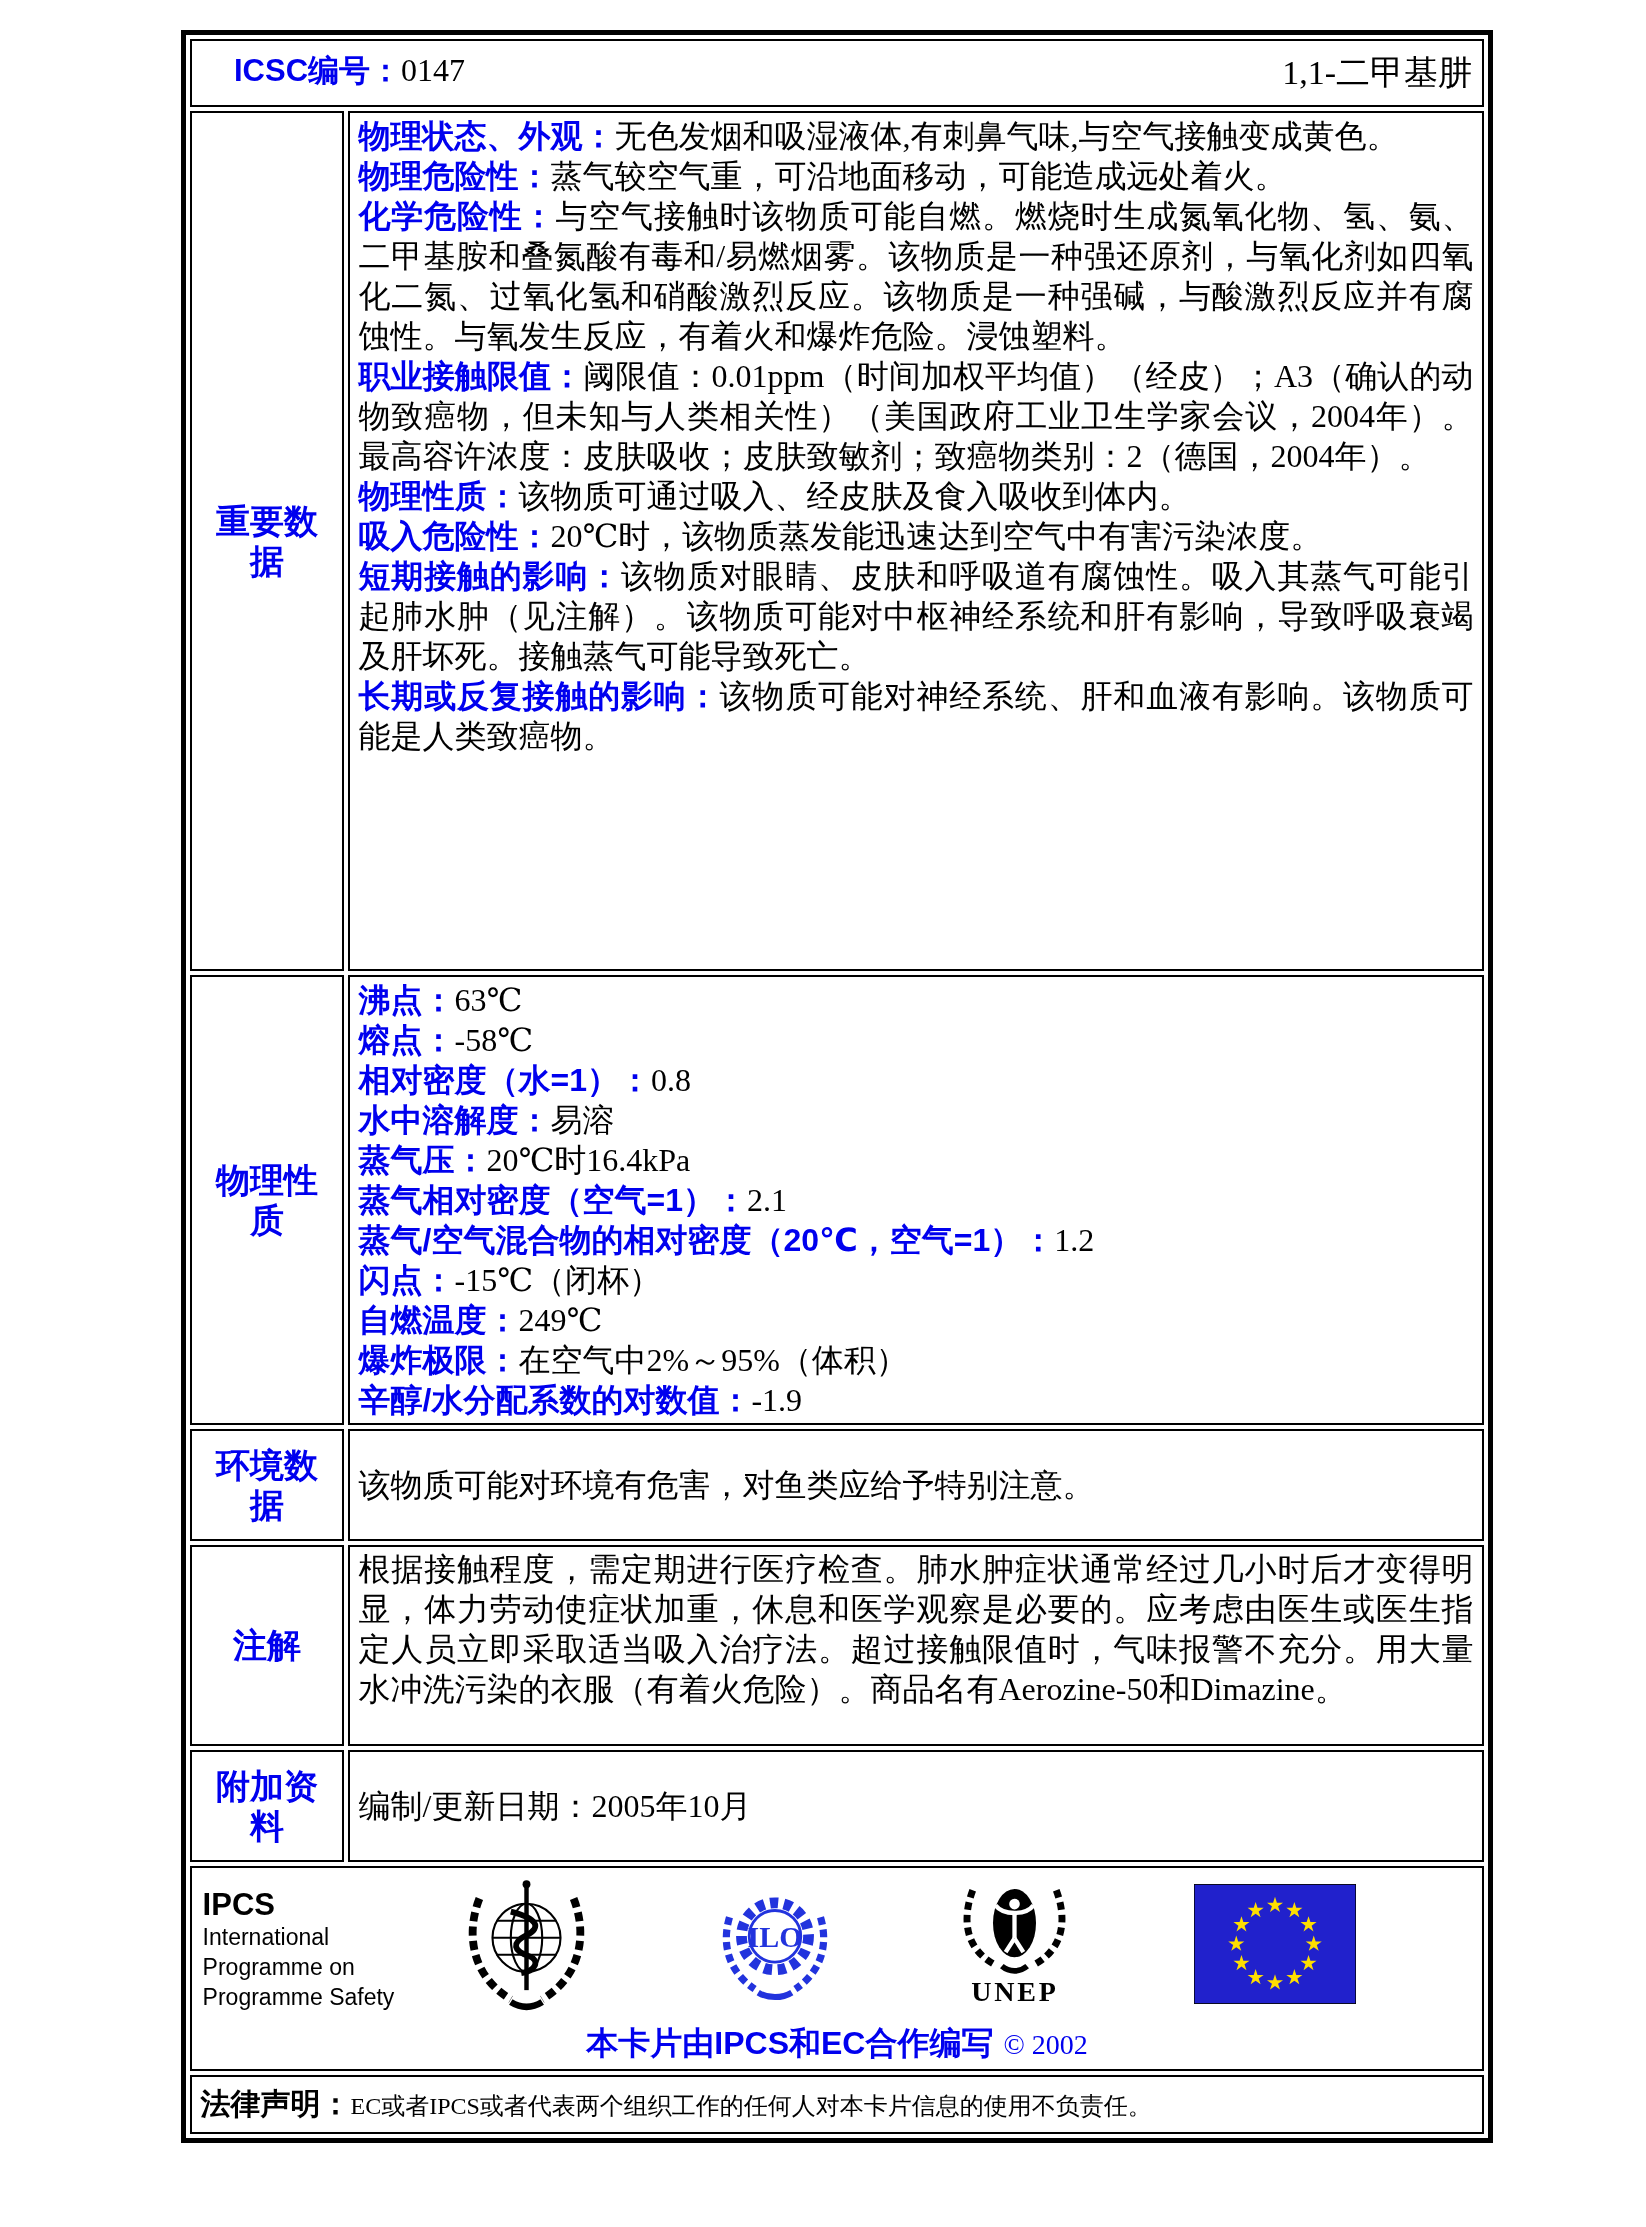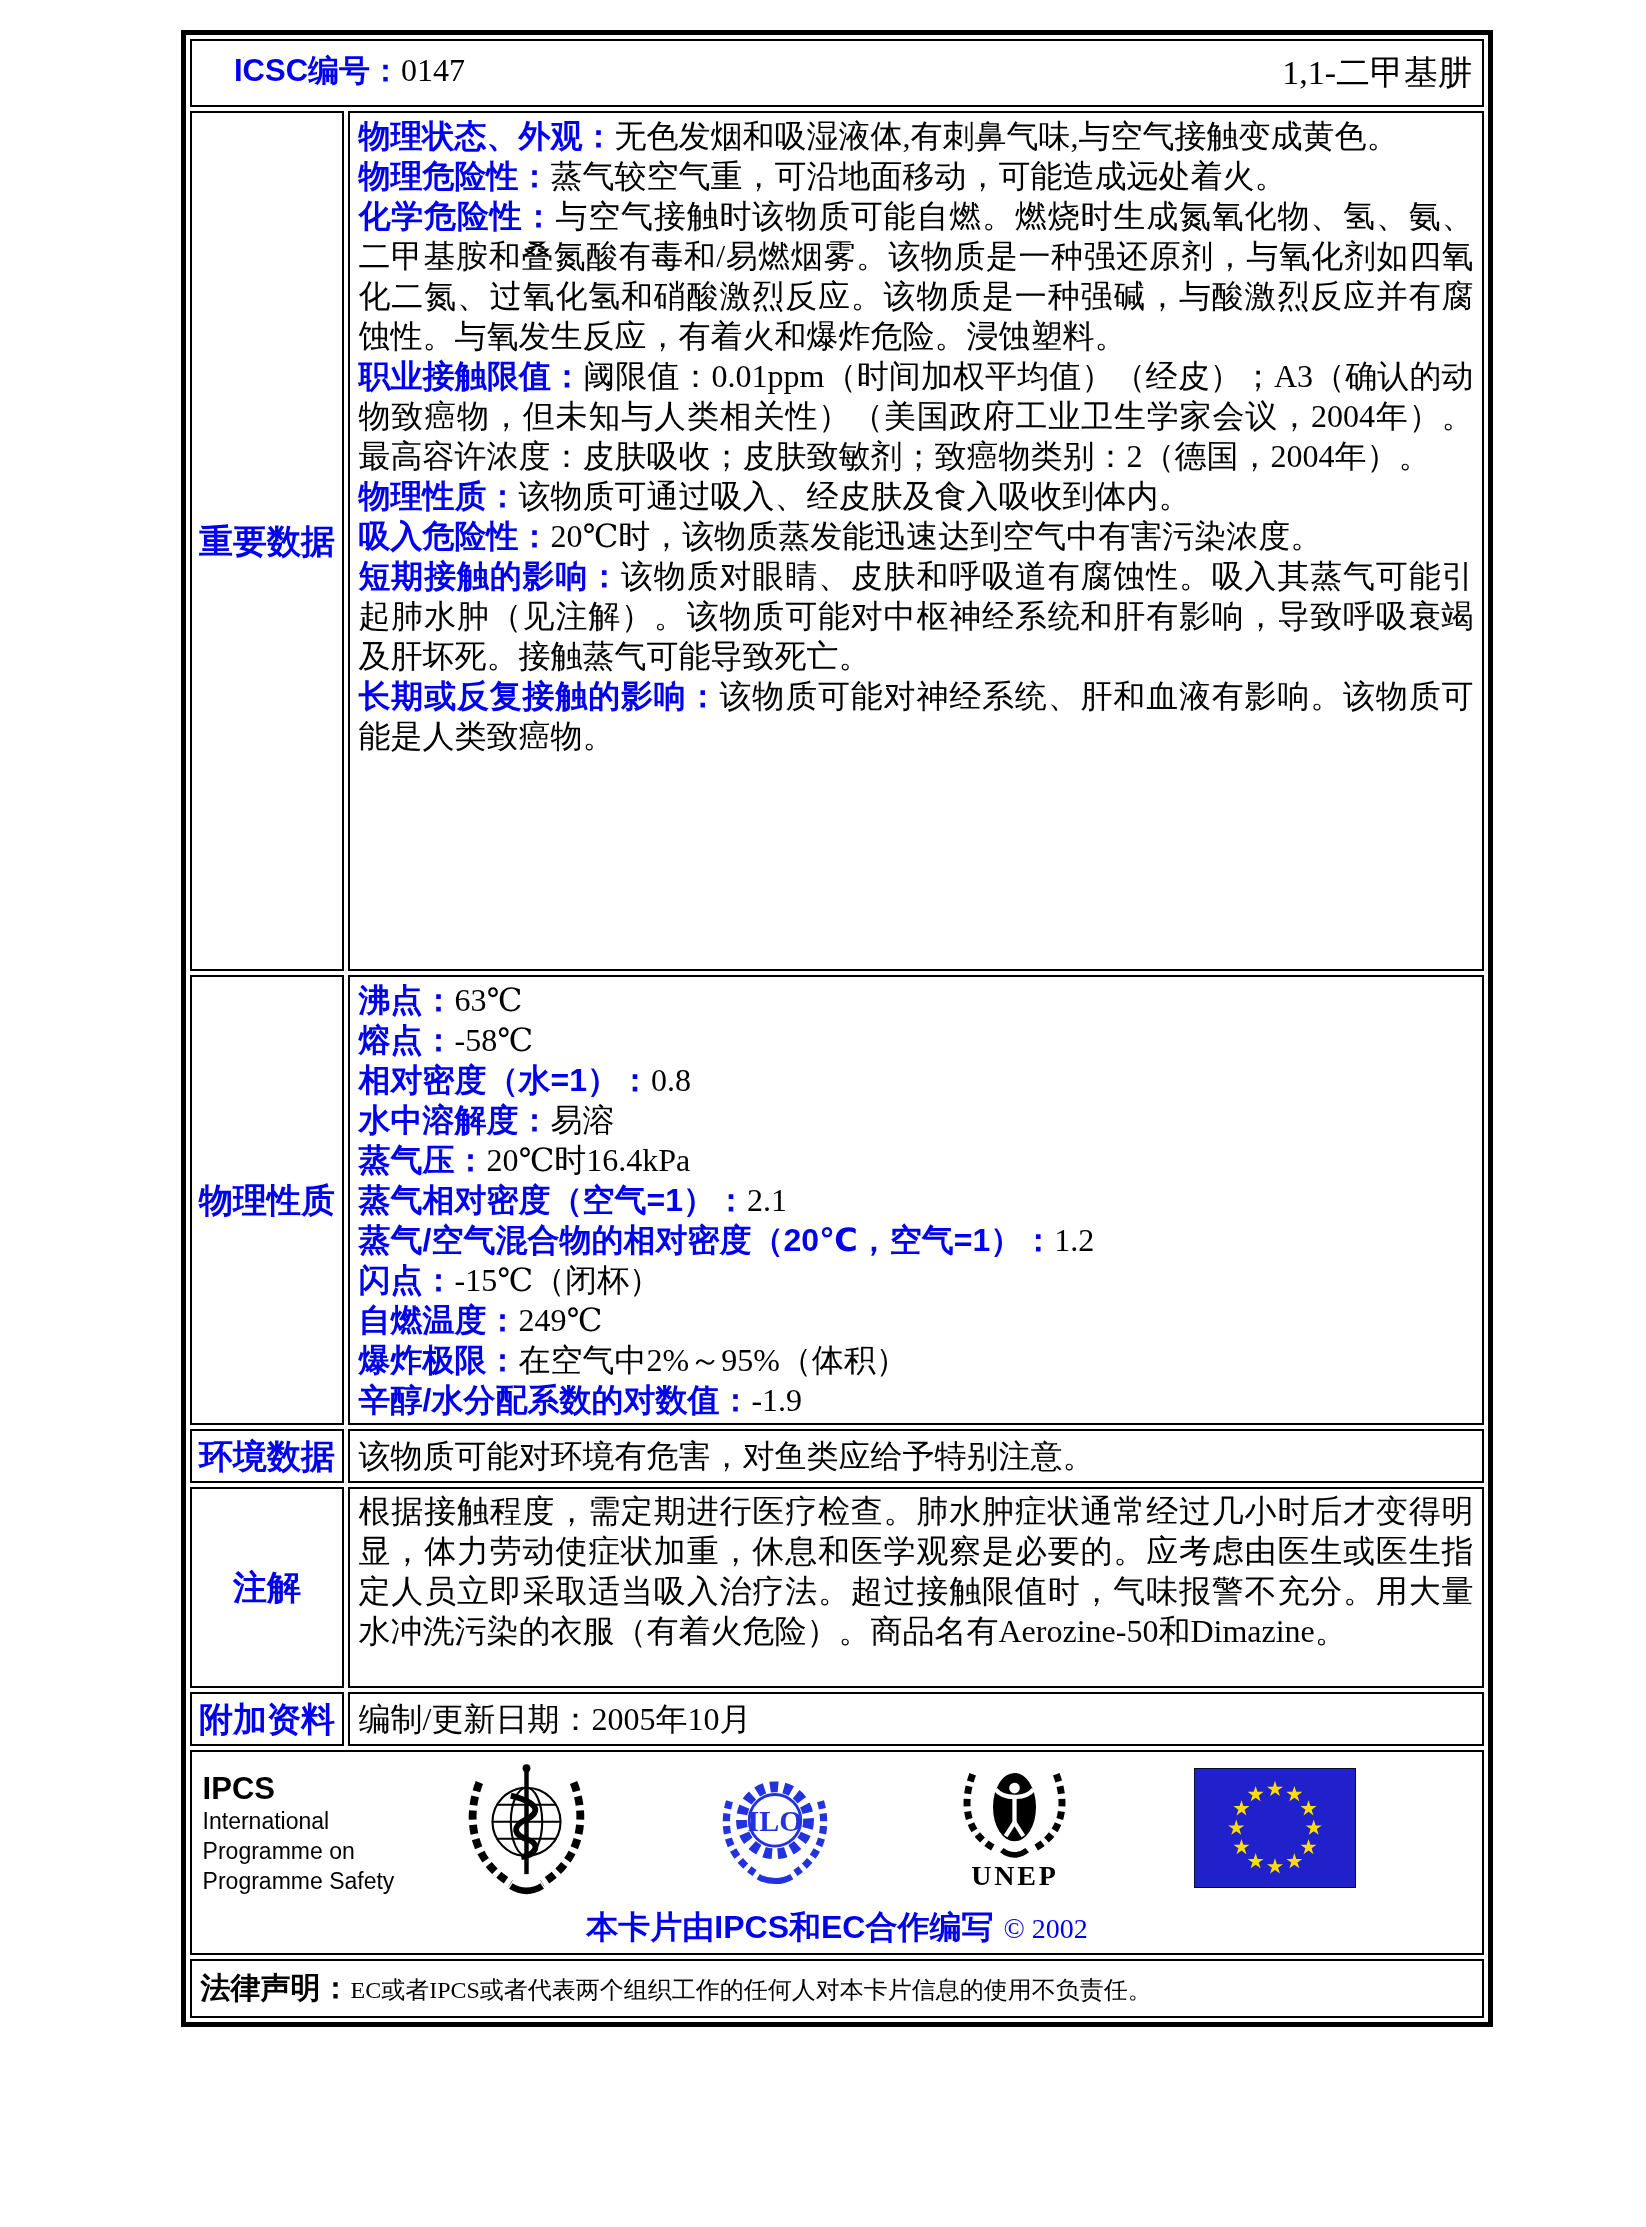--- a/index.html
+++ b/index.html
@@ -18,21 +18,21 @@
   table.card {
     margin-top:30px; width:100%;
     border:5px solid #000; border-collapse:separate; border-spacing:4.2px;
     background:#fff;
   }
   td { border:2.1px solid #000; background:#fff; vertical-align:top; }
   td.label-cell {
     width:154px; text-align:center; vertical-align:middle;
     font-family:"Liberation Sans","DejaVu Sans",sans-serif;
     font-weight:bold; color:#0000EE; font-size:34px; line-height:40px;
-    padding:5px;
+    padding:14px;
   }
   td.content-cell { padding:2.8px 8.5px; font-size:32px; line-height:40px; }
   td.header-cell {
     height:68px; padding:4.2px 10px; vertical-align:middle;
   }
   .header-inner { display:flex; justify-content:space-between; align-items:flex-start;margin-left:32px; }
   .blue-label {
     font-family:"Liberation Sans","DejaVu Sans",sans-serif;
     font-weight:bold; color:#0000EE;
   }

